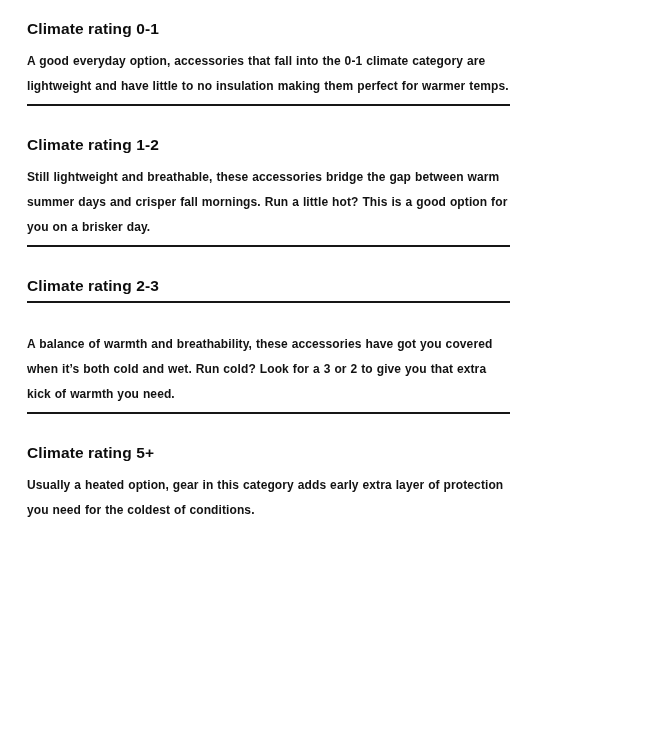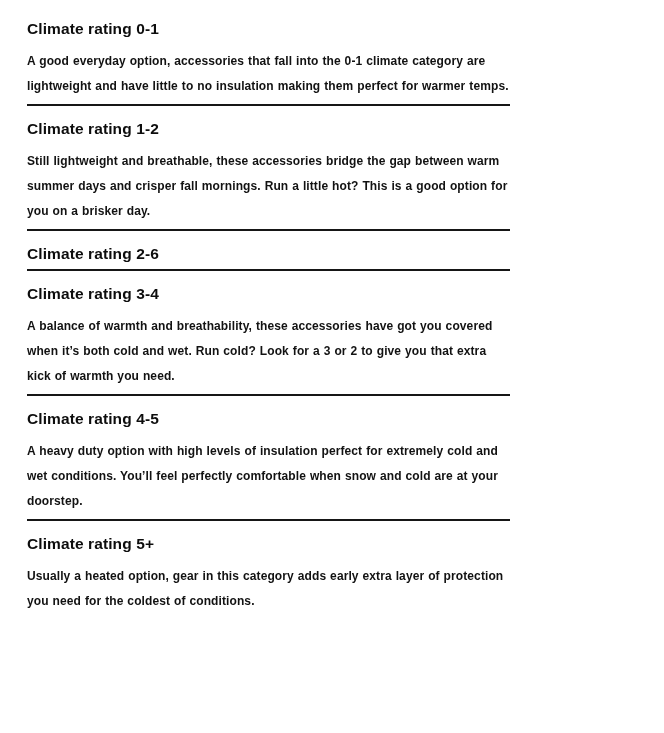--- a/index.html
+++ b/index.html
@@ -17,21 +17,21 @@
   .page {
     box-sizing: border-box;
     width: 536px;
     height: 733px;
     padding: 19px 26px 0 27px;
   }
   .section {
     margin: 0;
   }
   .section + .section {
-    margin-top: 13px;
+    margin-top: 29px;
   }
   .section.has-divider {
     border-bottom: 2px solid #161616;
     padding-bottom: 5px;
   }
   .section-heading {
     margin: 0;
     font-size: 15.5px;
     line-height: 20px;
     font-weight: 700;
@@ -58,31 +58,26 @@
     <h2 class="section-heading">Climate rating 0-1</h2>
     <p class="section-body">A good everyday option, accessories that fall into the 0-1 climate category are lightweight and have little to no insulation making them perfect for warmer temps.</p>
   </section>
 
   <section class="section has-divider" style="border-bottom-color: rgb(22, 22, 22);">
     <h2 class="section-heading">Climate rating 1-2</h2>
     <p class="section-body">Still lightweight and breathable, these accessories bridge the gap between warm summer days and crisper fall mornings. Run a little hot? This is a good option for you on a brisker day.</p>
   </section>
 
   <section class="section has-divider" style="border-bottom-color: rgb(22, 22, 22);">
-    <h2 class="section-heading">Climate rating 2-6</h2>
+    <h2 class="section-heading">Climate rating 2-3</h2>
   </section>
 
   <section class="section has-divider" style="border-bottom-color: rgb(22, 22, 22);">
-    <h2 class="section-heading">Climate rating 3-4</h2>
     <p class="section-body">A balance of warmth and breathability, these accessories have got you covered when it’s both cold and wet. Run cold? Look for a 3 or 2 to give you that extra kick of warmth you need.</p>
   </section>
 
-  <section class="section has-divider" style="border-bottom-color: rgb(22, 22, 22);">
-    <h2 class="section-heading">Climate rating 4-5</h2>
-    <p class="section-body">A heavy duty option with high levels of insulation perfect for extremely cold and wet conditions. You’ll feel perfectly comfortable when snow and cold are at your doorstep.</p>
-  </section>
 
   <section class="section">
     <h2 class="section-heading">Climate rating 5+</h2>
     <p class="section-body">Usually a heated option, gear in this category adds early extra layer of protection you need for the coldest of conditions.</p>
   </section>
 </div>
 </main>
 
 </body></html>

